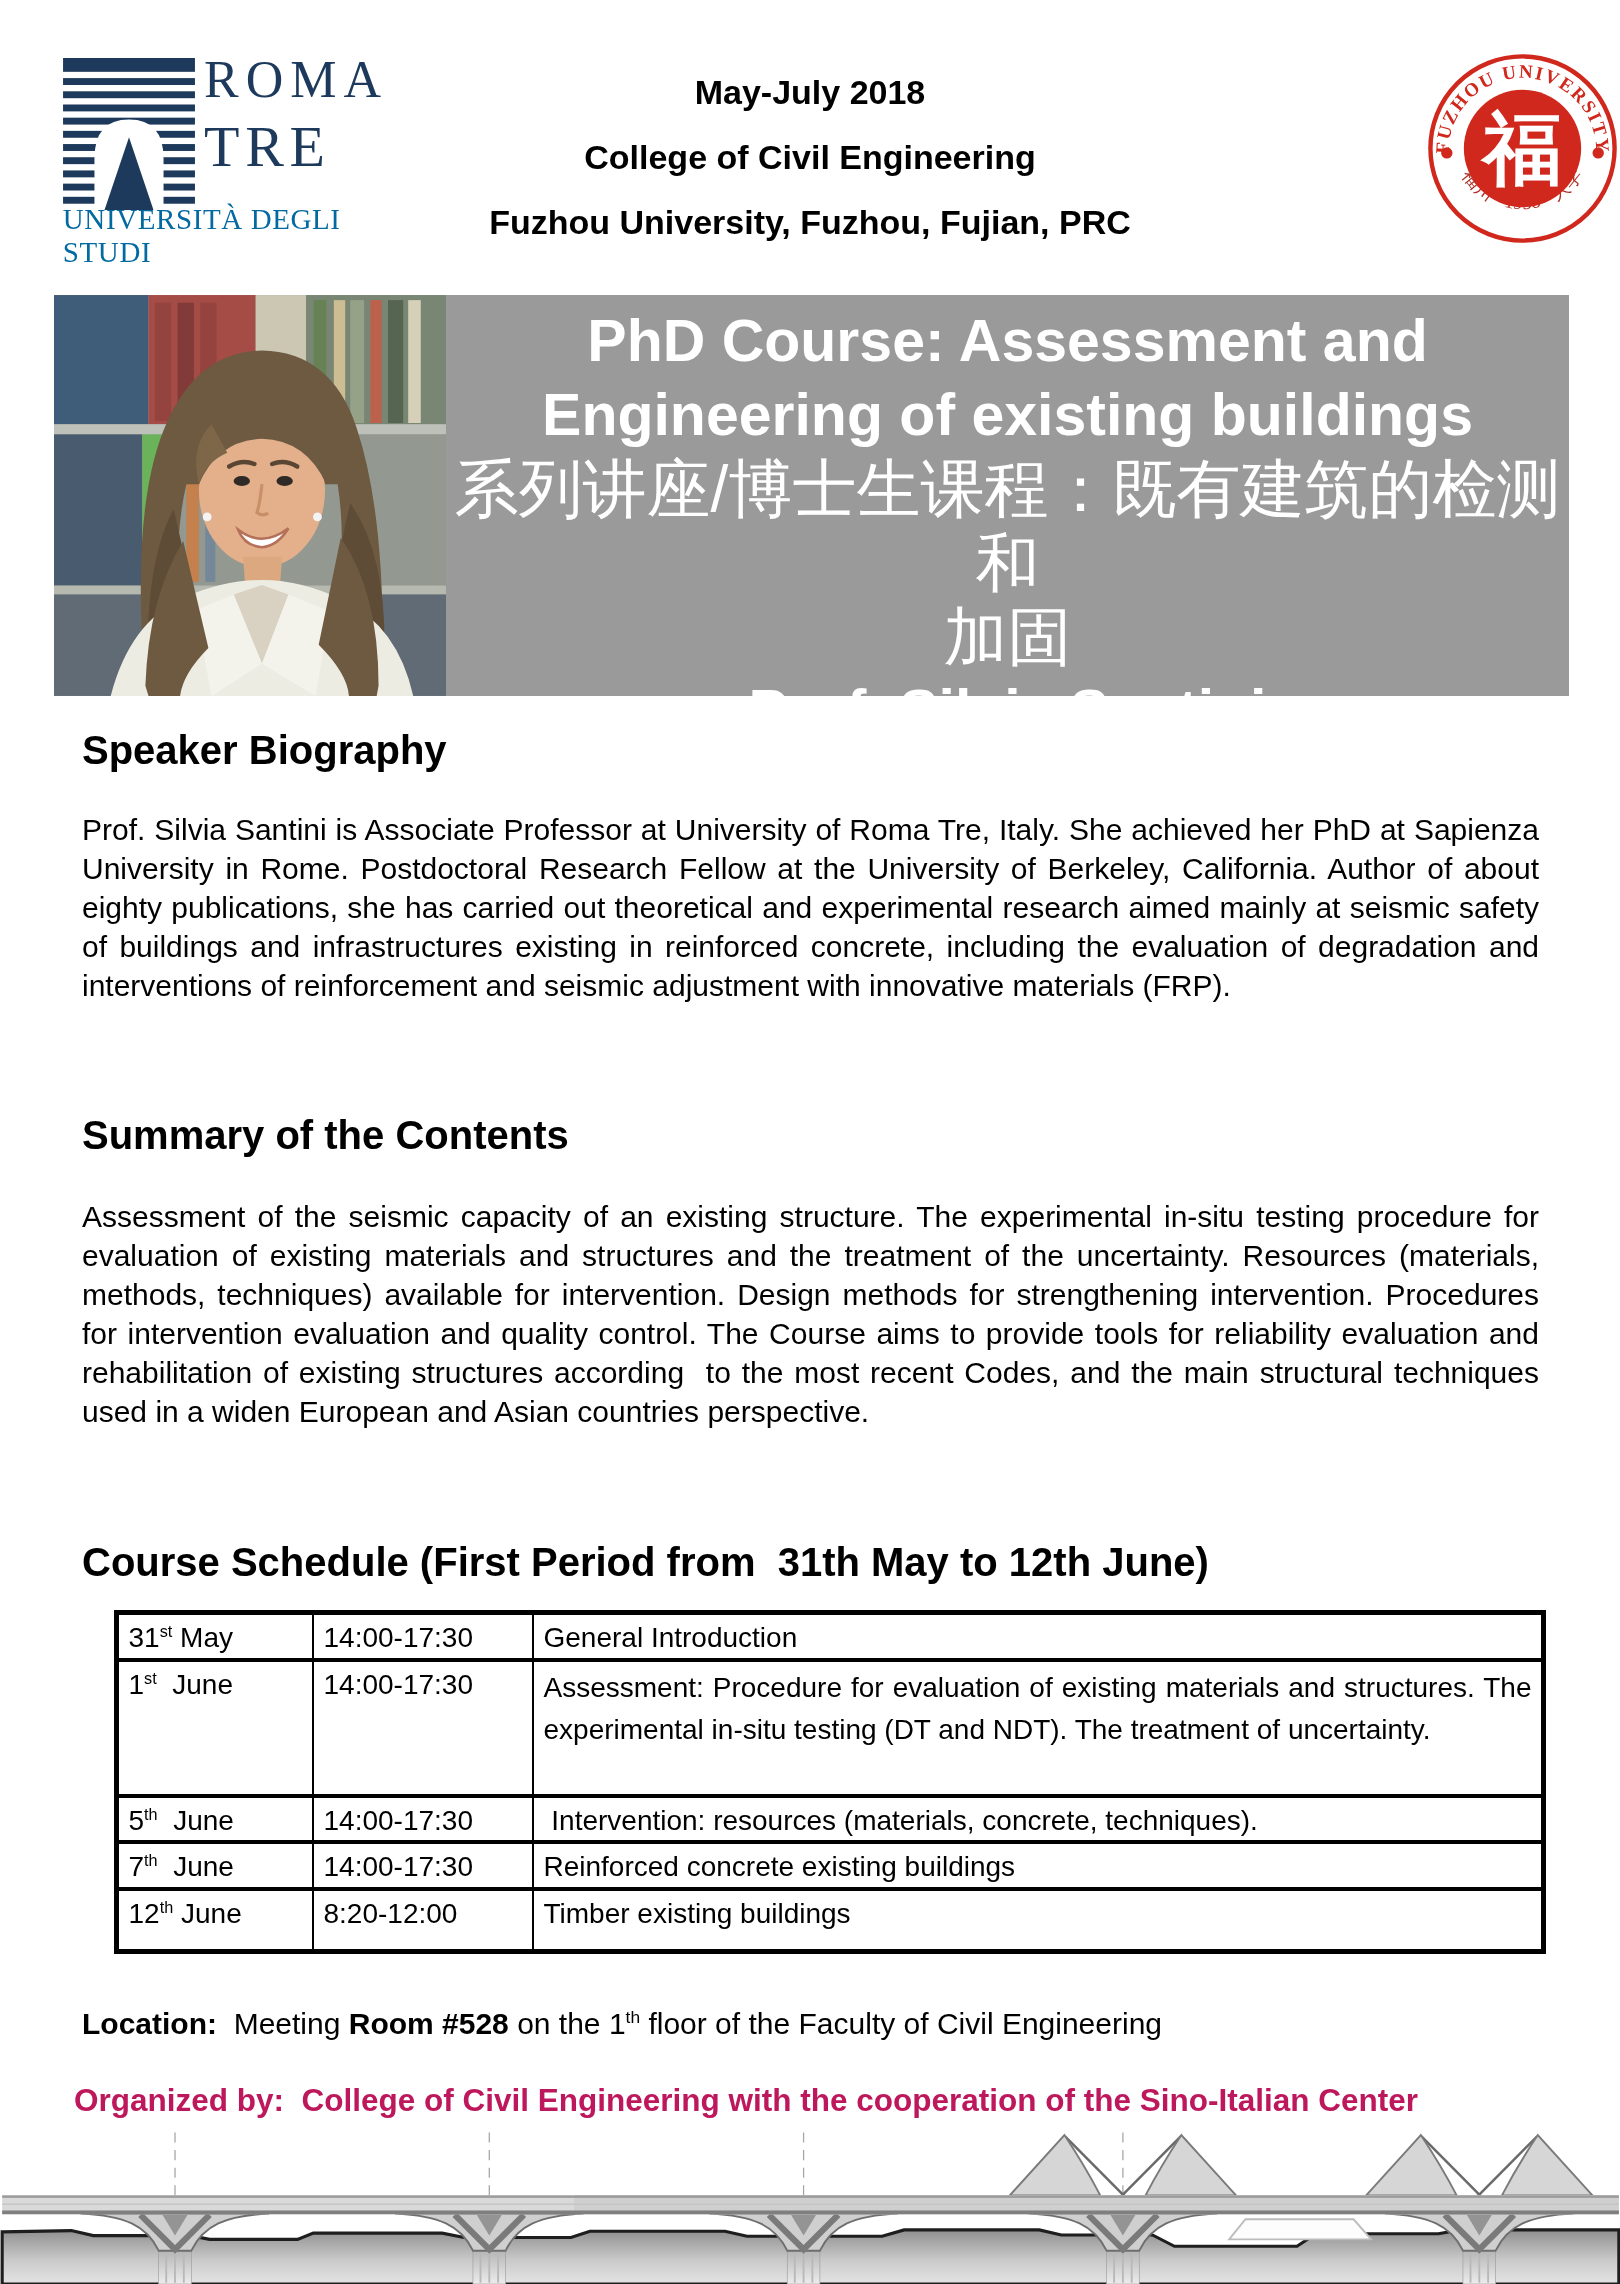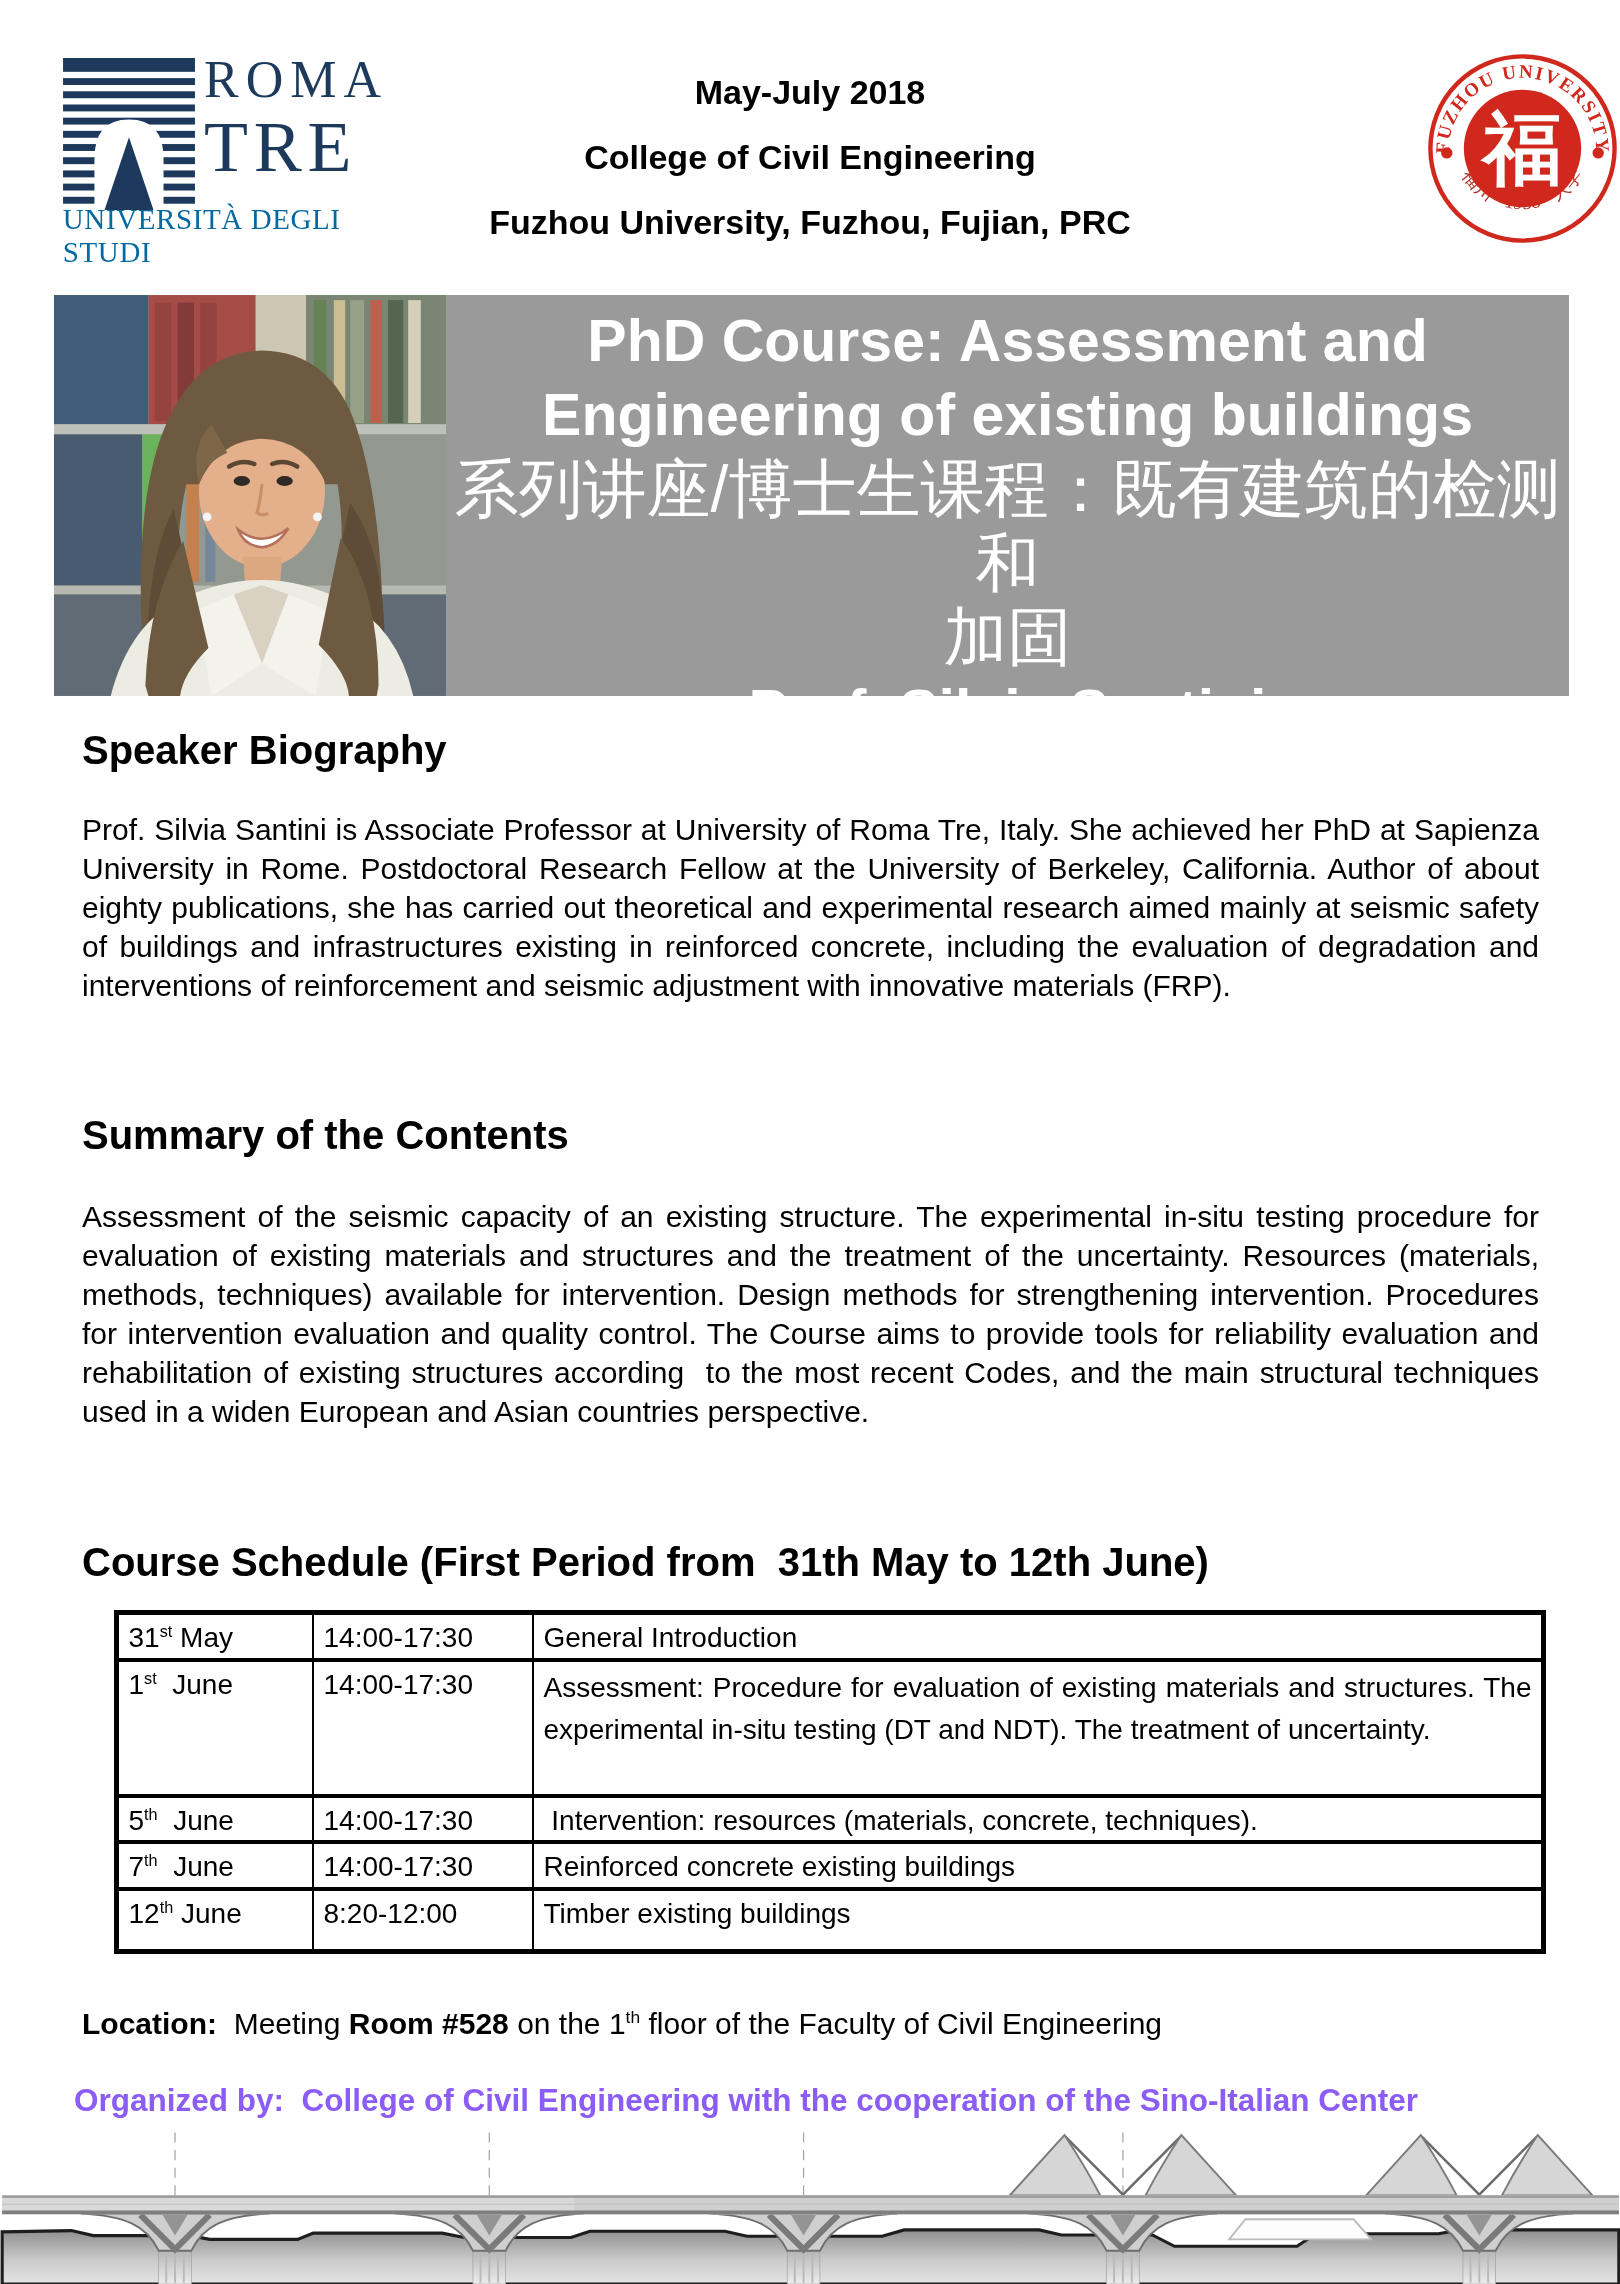--- a/index.html
+++ b/index.html
@@ -7,21 +7,21 @@
   .page{position:relative;width:1621px;height:2284px;background:#ffffff;overflow:hidden;}
   .abs{position:absolute;}
   .pre{white-space:pre;}
   .prewrap{white-space:pre-wrap;}
 
   
   .rt-logo{left:54px;top:45px;width:369px;height:195px;}
   .rt-mark{position:absolute;left:8.8px;top:12.6px;}
   .rt-word{position:absolute;left:150px;top:5px;color:#1d3a5c;font-family:"Liberation Serif",serif;}
   .rt-roma{font-size:52px;letter-spacing:7px;line-height:60px;}
-  .rt-tre{font-size:72px;letter-spacing:5.7px;line-height:74px;}
+  .rt-tre{font-size:58px;letter-spacing:5.7px;line-height:74px;}
   .rt-sub{position:absolute;left:8.8px;top:158px;width:353px;color:#0369a1;
           font-family:"Liberation Serif",serif;font-size:29px;letter-spacing:0.6px;}
   .hdr-center{left:413px;top:60px;width:794px;text-align:center;
               font-weight:bold;font-size:34px;line-height:65px;}
   .fz-seal{left:1426px;top:52px;width:193px;height:193px;}
 
   
   .banner{left:54px;top:295px;width:1515px;height:401px;background:#9a9a9a;}
   .photo{position:absolute;left:0;top:0;width:392px;height:401px;}
   .hero-text{position:absolute;left:392px;top:8.8px;width:1123px;text-align:center;color:#ffffff;}
@@ -41,21 +41,21 @@
   .col-date{width:174px;}
   .col-time{width:199px;white-space:nowrap;}
   .cell-topic{text-align:justify;}
   .row-tall .cell-topic{line-height:42px;}
   sup{font-size:58%;vertical-align:super;line-height:0;}
 
   
   .loc{left:82px;top:2007px;font-size:30px;}
   .loc b{font-weight:bold;}
   .org{left:74px;top:2073px;width:1462px;font-size:31.5px;font-weight:bold;
-       color:#8b5cf6;line-height:55px;}
+       color:#be185d;line-height:55px;}
 
   .bridge{left:0;top:2130px;width:1621px;height:154px;}
 </style>
 </head>
 <body>
 
 <div class="page">
 
   <div class="abs rt-logo">
     <svg class="rt-mark" width="132" height="152" viewBox="0 0 210 242">

